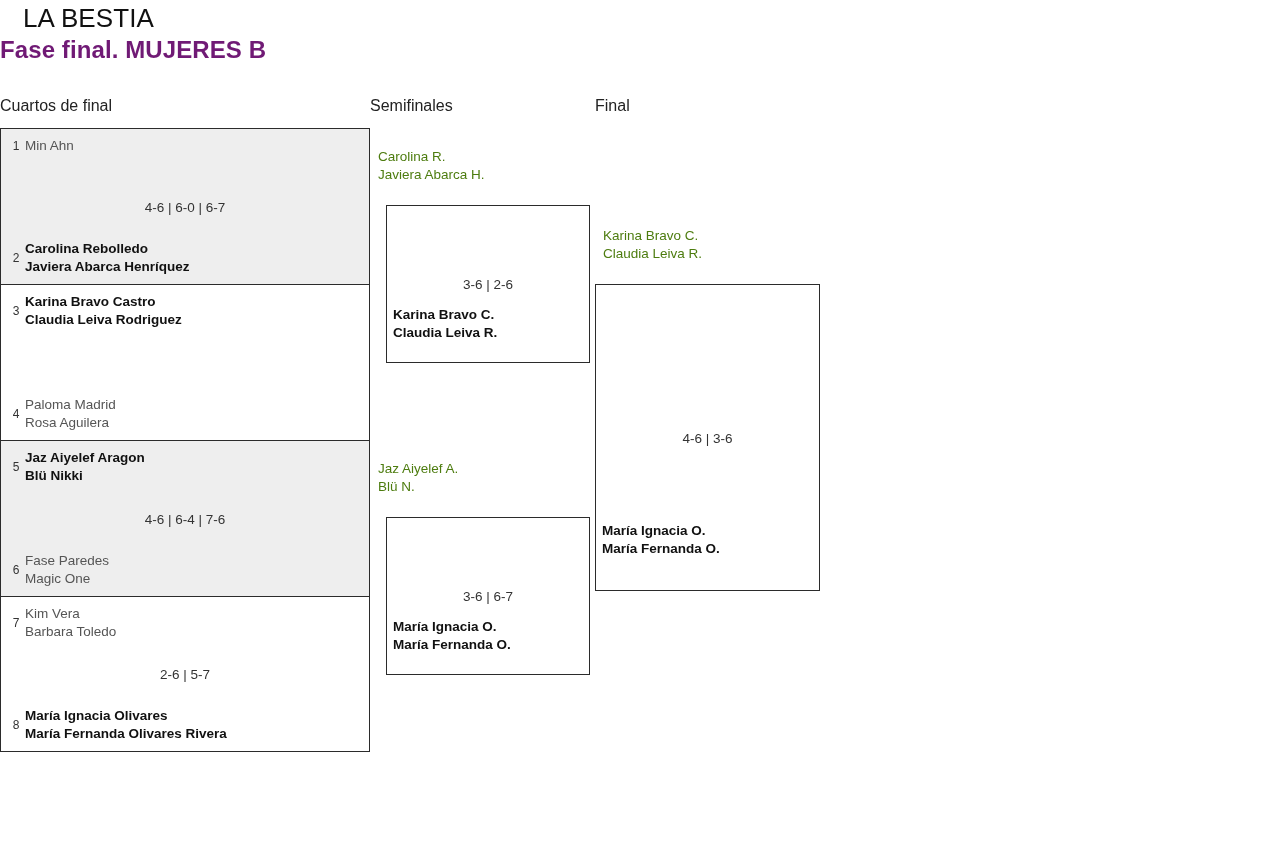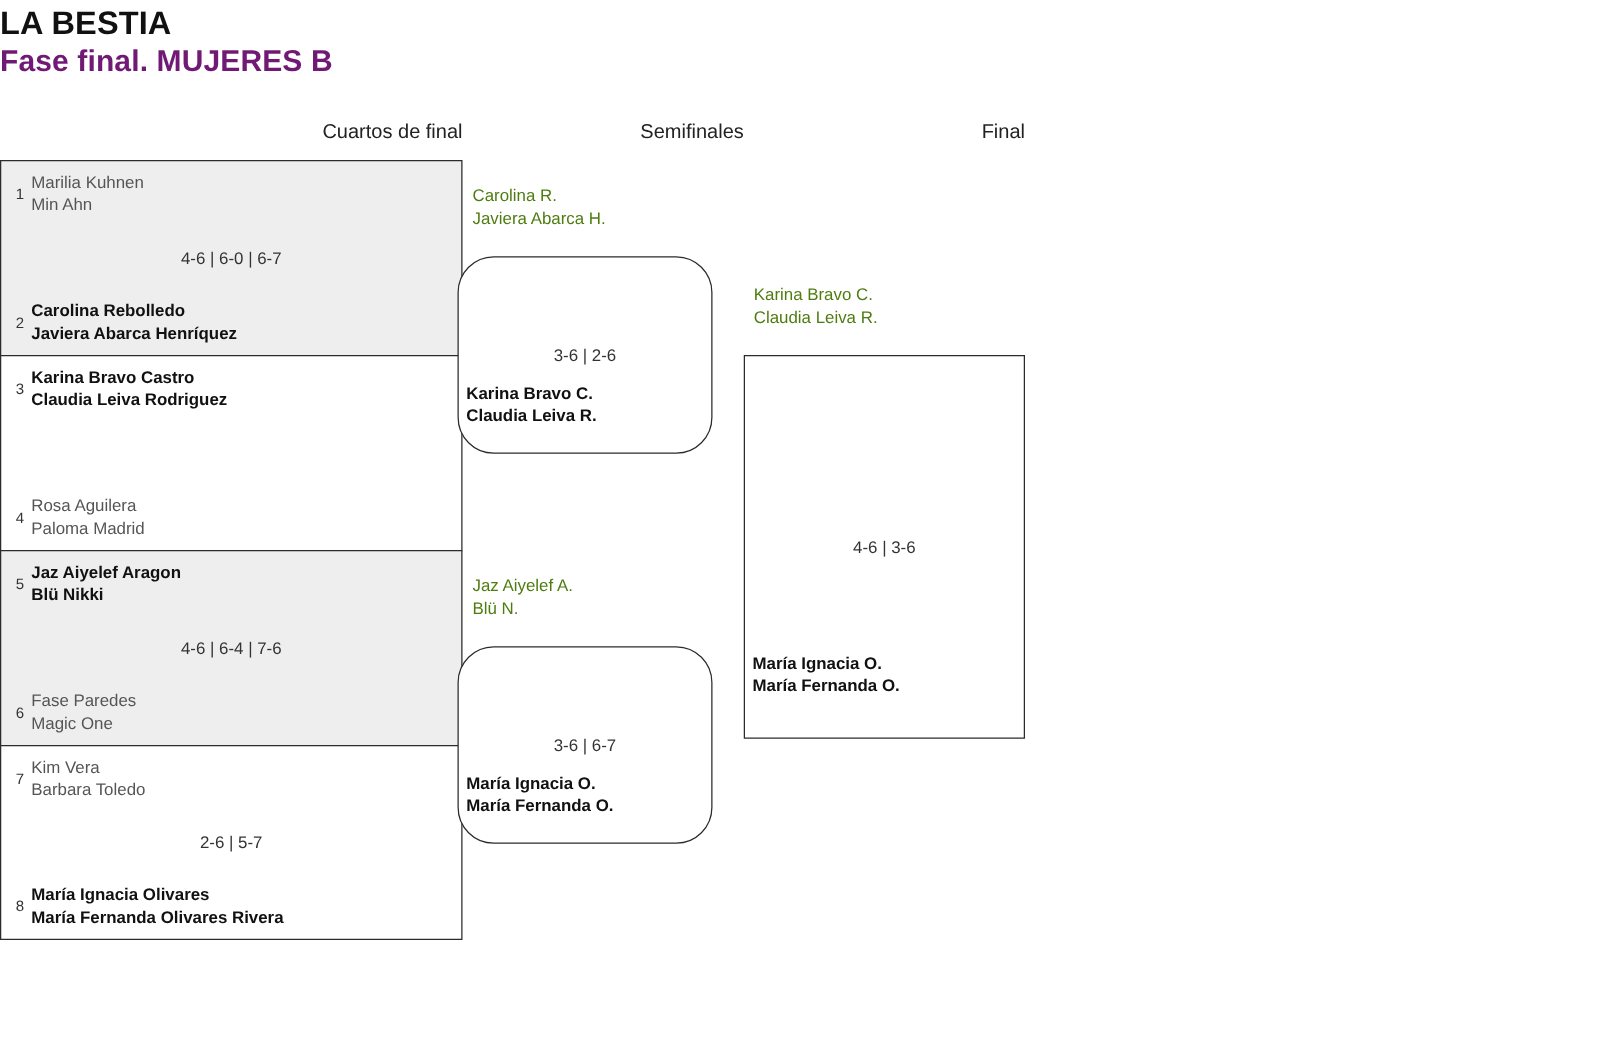--- a/index.html
+++ b/index.html
@@ -10,33 +10,33 @@
     background: #ffffff;
     font-family: "Liberation Sans", "DejaVu Sans", sans-serif;
     -webkit-font-smoothing: antialiased;
   }
   .page { position: relative; width: 1280px; height: 850px; overflow: hidden; }
 
   
   .header { position: absolute; left: 0; top: 0; width: 1280px; height: 90px; }
   .title-block { position: absolute; left: 0; top: 2px; }
   .title-line1 {
-    font-size: 26px; font-weight: 700; color: #111111;
-    line-height: 32px; letter-spacing: 0.1px; white-space: nowrap;
+    font-size: 26px; font-weight: 400; color: #111111;
+    line-height: 32px; letter-spacing: 0.1px; white-space: nowrap; padding-left: 23px;
   }
   .title-line2 {
     font-size: 24px; font-weight: 700; color: #701a75;
     line-height: 32px; letter-spacing: 0.1px; white-space: nowrap; text-align: center;
   }
 
   .logo { position: absolute; right: 6px; top: 4px; width: 230px; height: 66px; }
 
   
   .round-head {
-    position: absolute; text-align: right;
+    position: absolute; text-align: left;
     font-size: 16px; color: #222222; font-weight: 400;
     white-space: nowrap;
   }
   #rh-qf { left: 0px;   top: 97px; width: 370px; }
   #rh-sf { left: 370px; top: 97px; width: 225px; }
   #rh-f  { left: 595px; top: 97px; width: 225px; }
 
   
   .match {
     position: absolute;
@@ -45,21 +45,21 @@
   }
   .match.shaded { background: #eeeeee; }
 
   
   .qf { left: 0px; width: 370px; }
   #qf1 { top: 128px;  height: 157px; }
   #qf2 { top: 284px;  height: 157px; }
   #qf3 { top: 440px;  height: 157px; }
   #qf4 { top: 596px;  height: 156px; }
 
-  .sf { left: 366px; width: 204px; border-radius: 29px; }
+  .sf { left: 386px; width: 204px; }
   #sf1 { top: 205px; height: 158px; }
   #sf2 { top: 517px; height: 158px; }
 
   .fin { left: 595px; width: 225px; }
   #f1 { top: 284px; height: 307px; }
 
   
   .team {
     position: absolute; left: 0; width: 100%;
     display: flex; align-items: center;
@@ -128,21 +128,20 @@
   </div>
 
   <div class="round-head" id="rh-qf">Cuartos de final</div>
   <div class="round-head" id="rh-sf">Semifinales</div>
   <div class="round-head" id="rh-f">Final</div>
 
   <div class="match qf shaded" id="qf1">
     <div class="team team-top loser">
       <span class="seed">1</span>
       <span class="names">
-        <span class="nm">Marilia Kuhnen</span>
         <span class="nm">Min Ahn</span>
       </span>
     </div>
     <div class="score">4-6 | 6-0 | 6-7</div>
     <div class="team team-bottom winner">
       <span class="seed">2</span>
       <span class="names">
         <span class="nm">Carolina Rebolledo</span>
         <span class="nm">Javiera Abarca Henríquez</span>
       </span>
@@ -153,22 +152,22 @@
     <div class="team team-top winner">
       <span class="seed">3</span>
       <span class="names">
         <span class="nm">Karina Bravo Castro</span>
         <span class="nm">Claudia Leiva Rodriguez</span>
       </span>
     </div>
     <div class="team team-bottom loser">
       <span class="seed">4</span>
       <span class="names">
+        <span class="nm">Paloma Madrid</span>
         <span class="nm">Rosa Aguilera</span>
-        <span class="nm">Paloma Madrid</span>
       </span>
     </div>
   </div>
 
   <div class="match qf shaded" id="qf3">
     <div class="team team-top winner">
       <span class="seed">5</span>
       <span class="names">
         <span class="nm">Jaz Aiyelef Aragon</span>
         <span class="nm">Blü Nikki</span>

